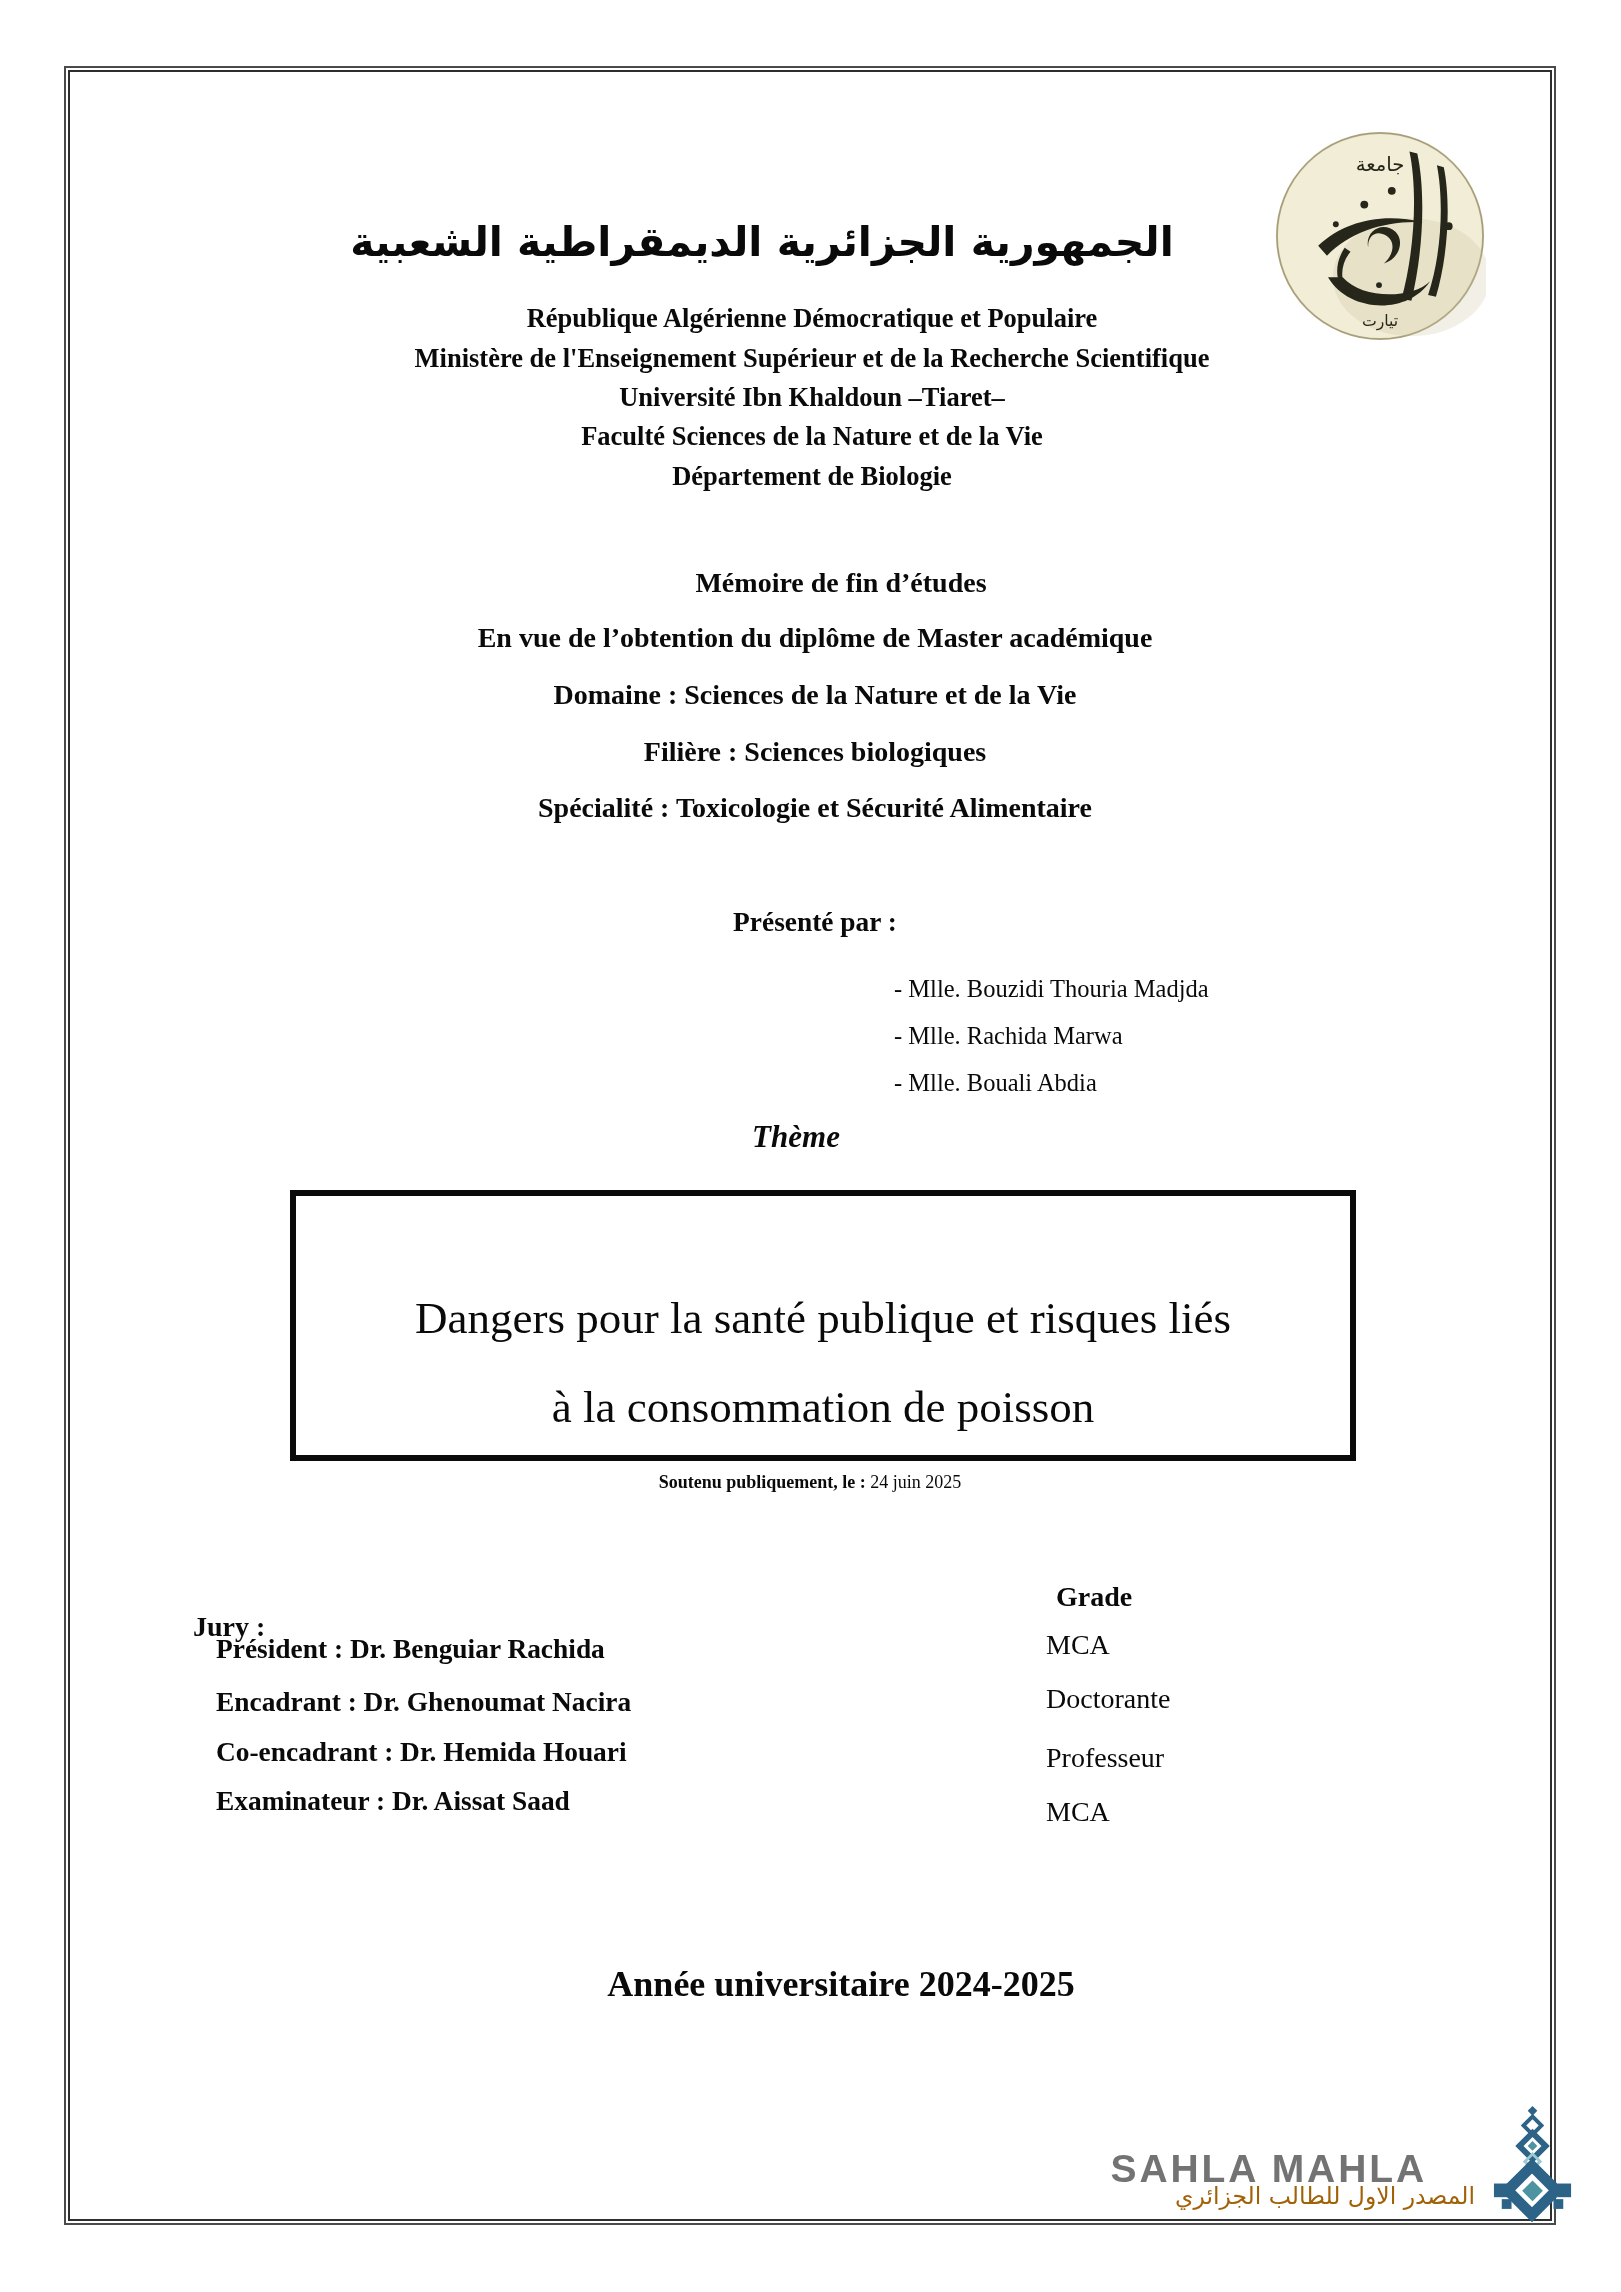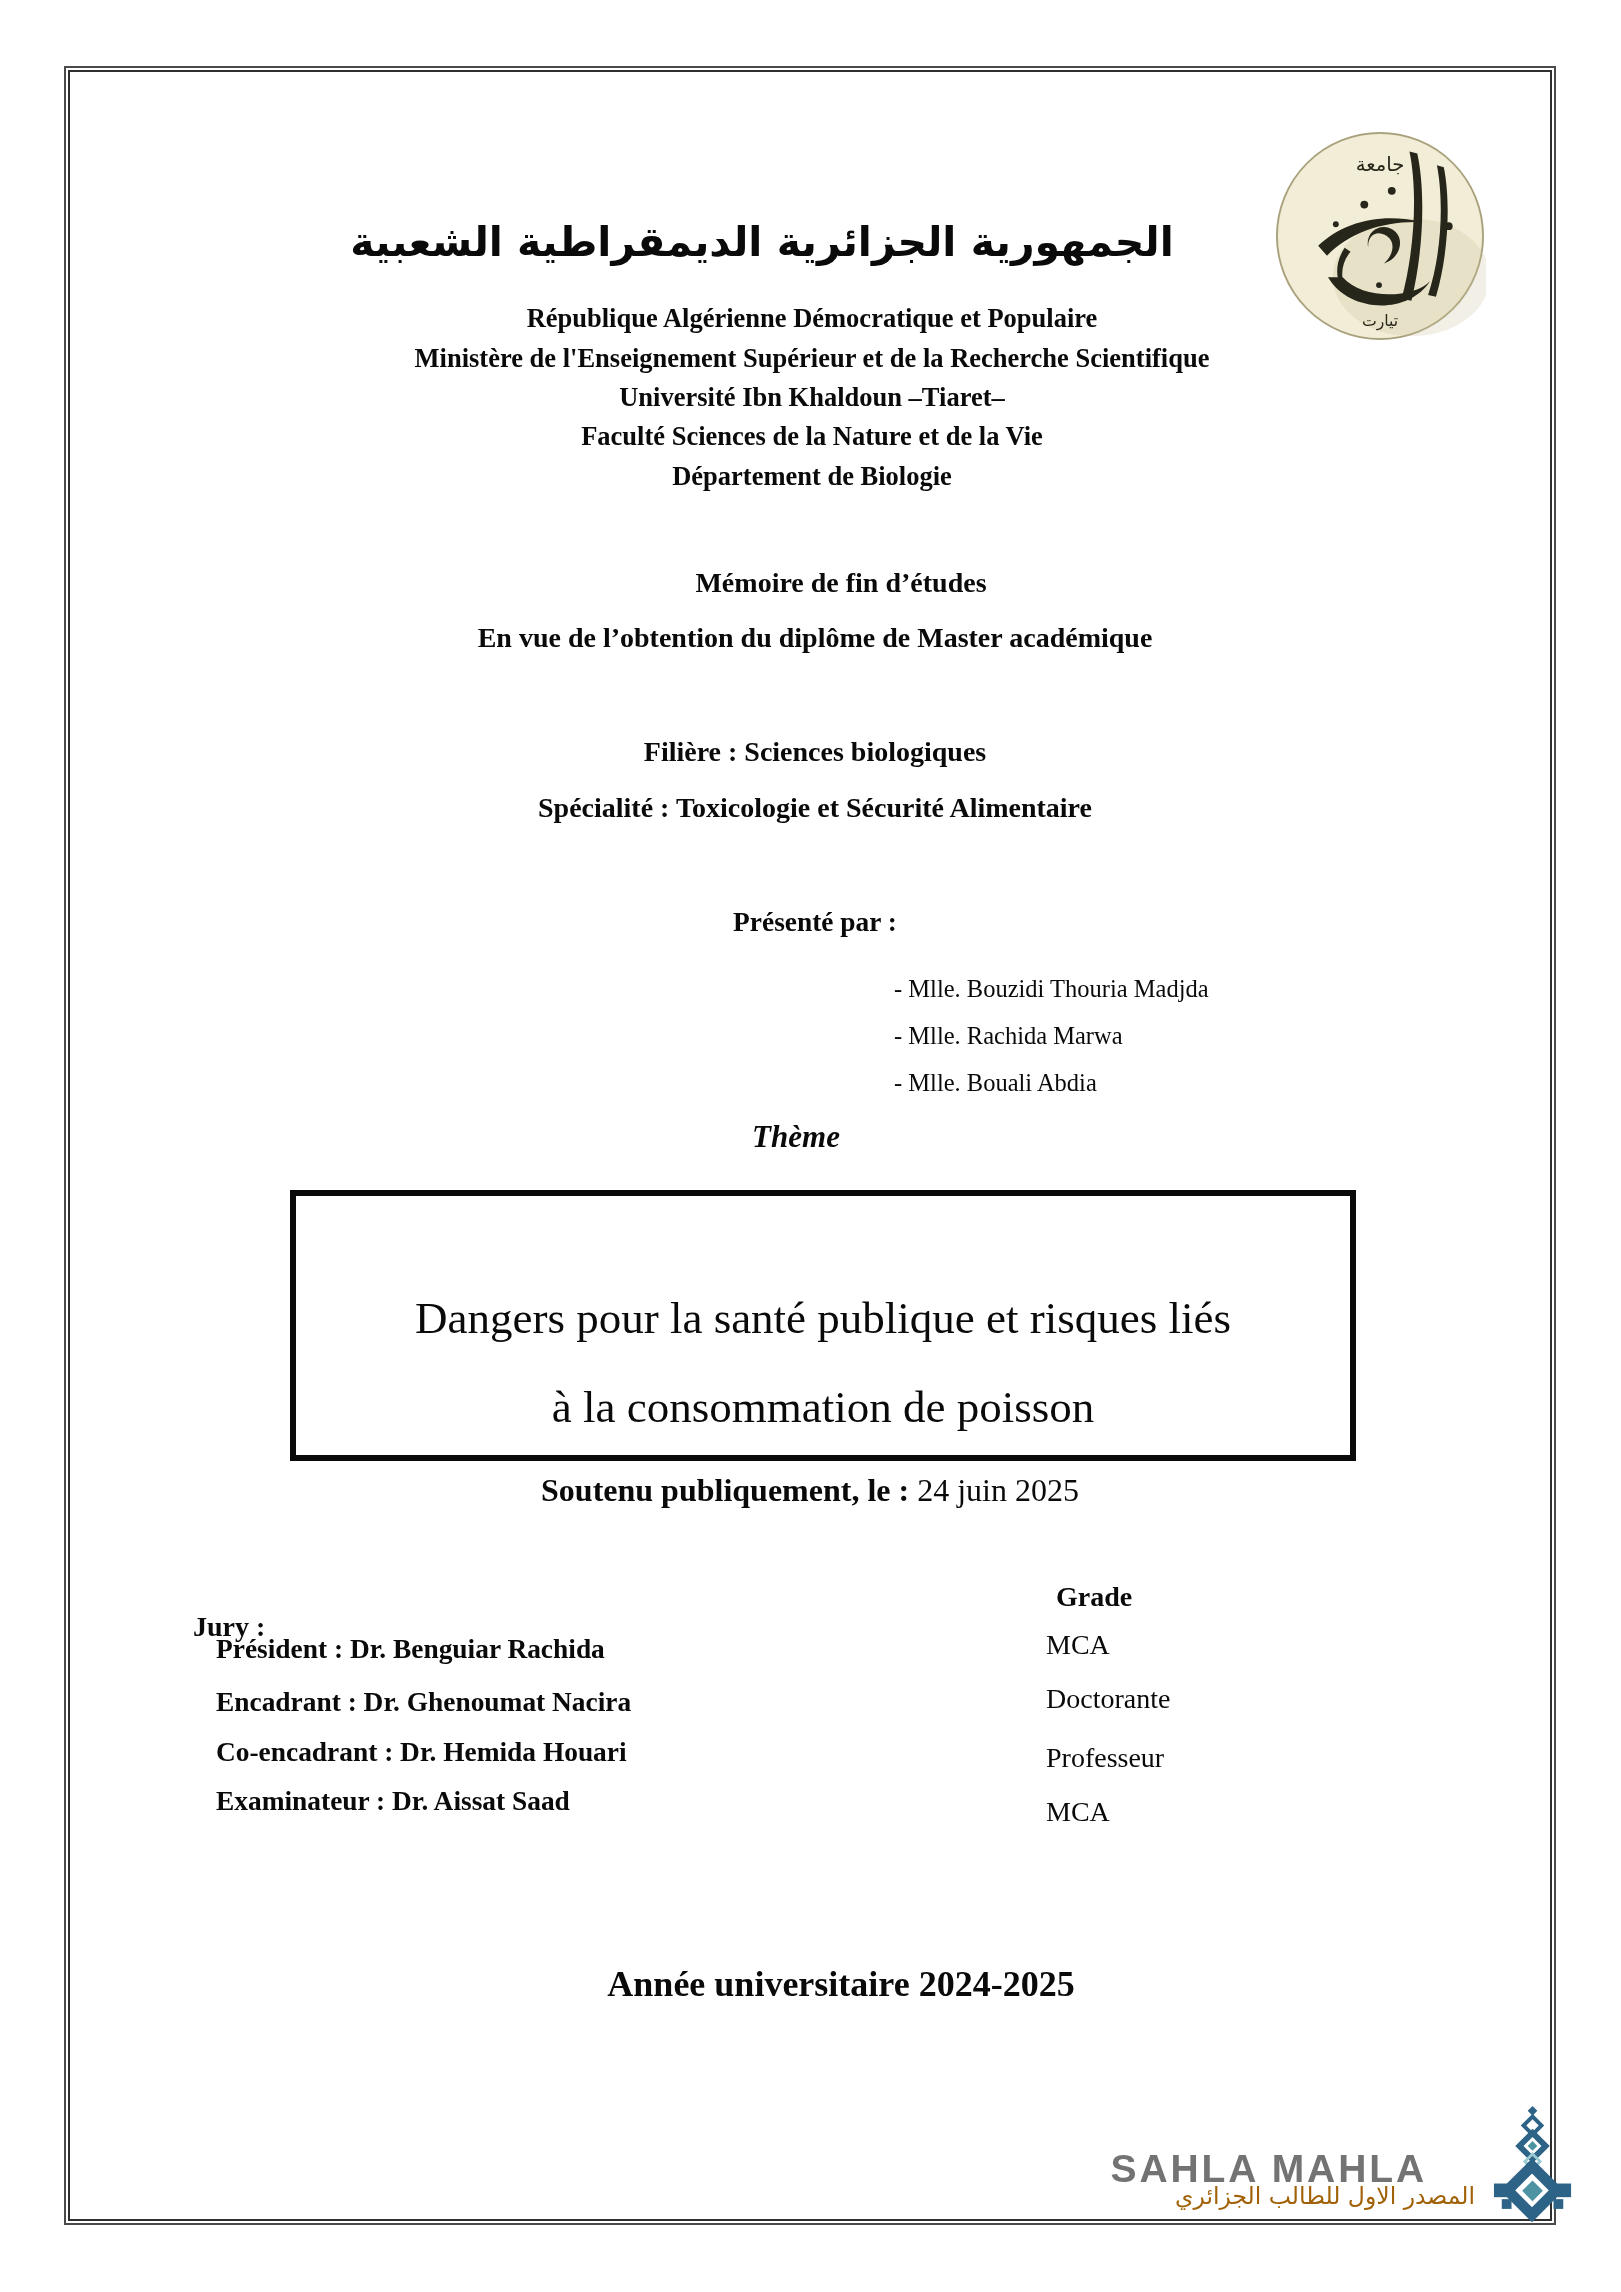--- a/index.html
+++ b/index.html
@@ -29,21 +29,21 @@
   .name-line{font-size:24.5px;}
   .jury-role{font-size:27.4px;font-weight:bold;}
   .jury-grade{font-size:28px;}
   #arabic-title{font-size:41px;font-weight:bold;letter-spacing:1px;}
   #theme-label{font-size:31px;font-weight:bold;font-style:italic;}
   #title-box{
     position:absolute;left:290px;top:1190px;width:1066px;height:271px;
     border:6.9px solid #0a0a0a;box-sizing:border-box;background:#ffffff;
   }
   .title-line{font-size:45px;}
-  #defense-line{font-size:32px;}
+  #defense-line{font-size:18px;}
   #brand-name{
     font-family:"Liberation Sans","DejaVu Sans",sans-serif;
     font-size:39px;font-weight:bold;letter-spacing:2.9px;
     text-align:right;
   }
   #brand-tagline{font-size:23.5px;text-align:right;}
   svg{display:block;}
 </style>
 </head>
 <body>
@@ -79,20 +79,21 @@
   </div>
 
   <div class="abs cx hline" style="left:812px;top:303px;">République Algérienne Démocratique et Populaire</div>
   <div class="abs cx hline" style="left:812px;top:343px;">Ministère de l'Enseignement Supérieur et de la Recherche Scientifique</div>
   <div class="abs cx hline" style="left:812px;top:382px;">Université Ibn Khaldoun –Tiaret–</div>
   <div class="abs cx hline" style="left:812px;top:421px;">Faculté Sciences de la Nature et de la Vie</div>
   <div class="abs cx hline" style="left:812px;top:461px;">Département de Biologie</div>
 
   <div class="abs cx mline" style="left:841px;top:567px;">Mémoire de fin d’études</div>
   <div class="abs cx mline" style="left:815px;top:622px;">En vue de l’obtention du diplôme de Master académique</div>
+  <div class="abs cx mline" style="left:815px;top:679px;">Domaine : Sciences de la Nature et de la Vie</div>
   <div class="abs cx mline" style="left:815px;top:736px;">Filière : Sciences biologiques</div>
   <div class="abs cx mline" style="left:815px;top:792px;">Spécialité : Toxicologie et Sécurité Alimentaire</div>
 
   <div class="abs cx" style="left:815px;top:907px;font-size:27.4px;font-weight:bold;">Présenté par :</div>
   <div class="abs name-line" style="left:894px;top:975px;">- Mlle. Bouzidi Thouria Madjda</div>
   <div class="abs name-line" style="left:894px;top:1022px;">- Mlle. Rachida Marwa</div>
   <div class="abs name-line" style="left:894px;top:1069px;">- Mlle. Bouali Abdia</div>
 
   <div id="theme-label" class="abs cx" style="left:796px;top:1119px;">Thème</div>
 

